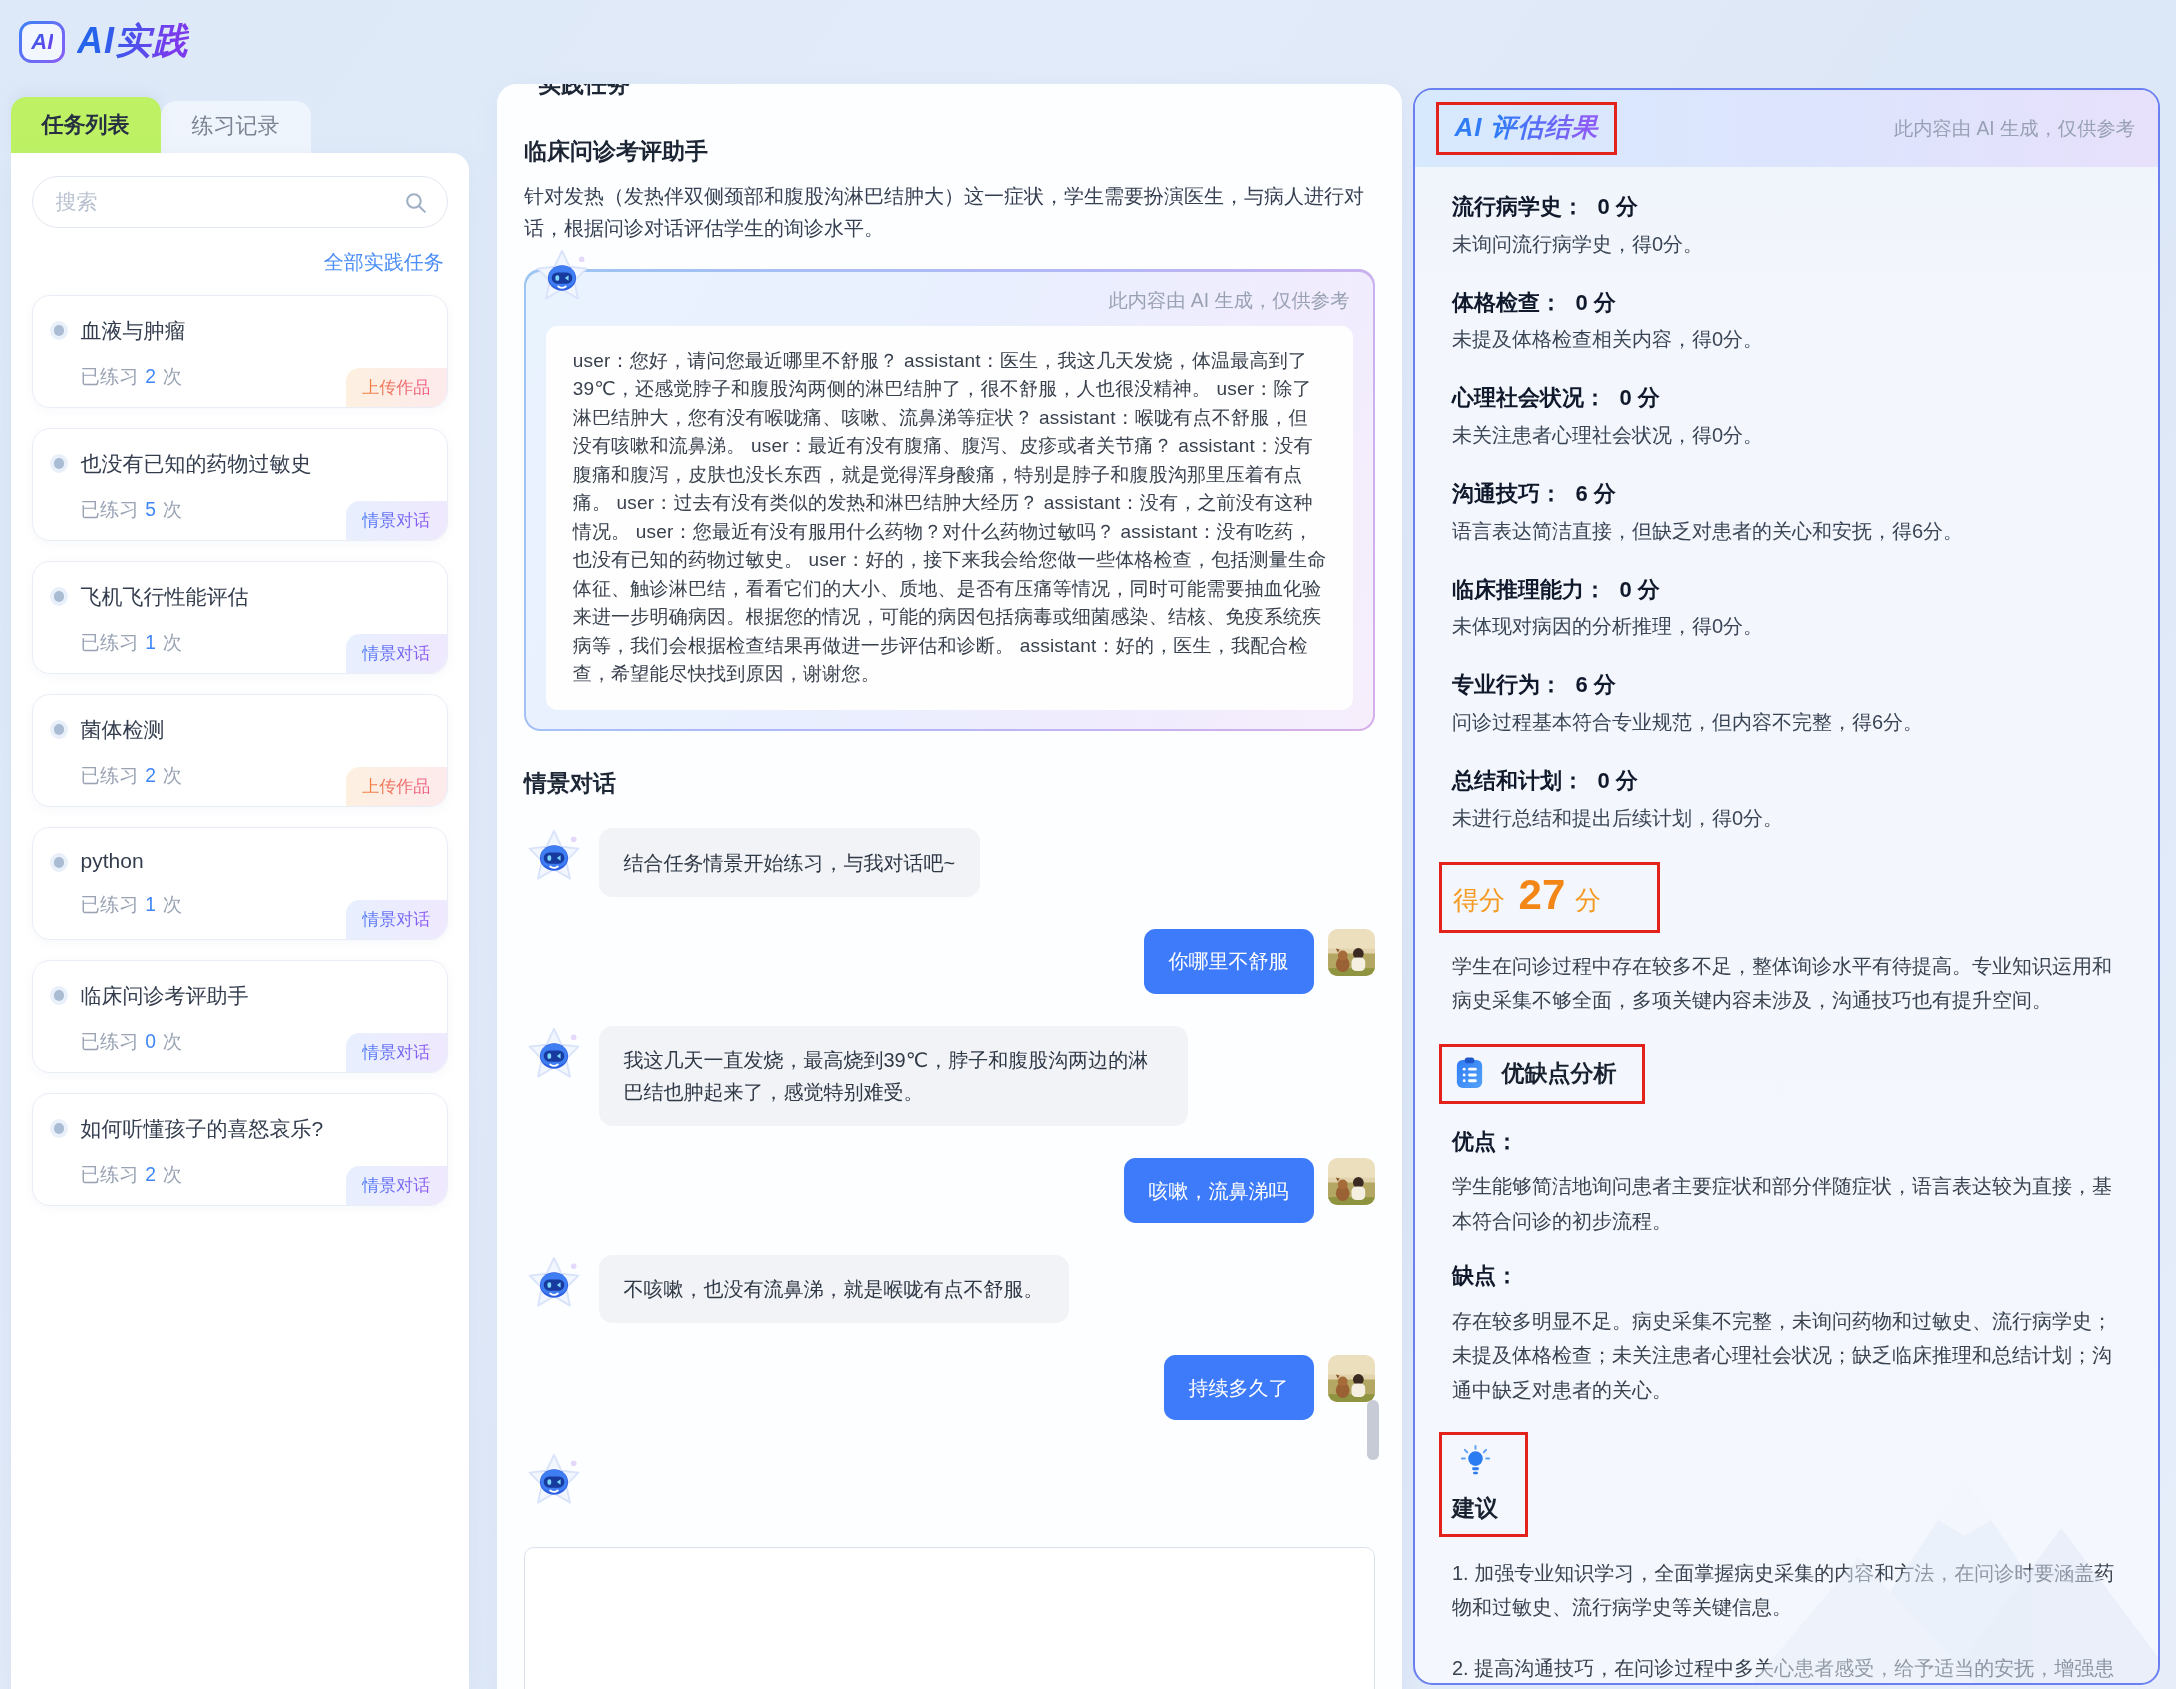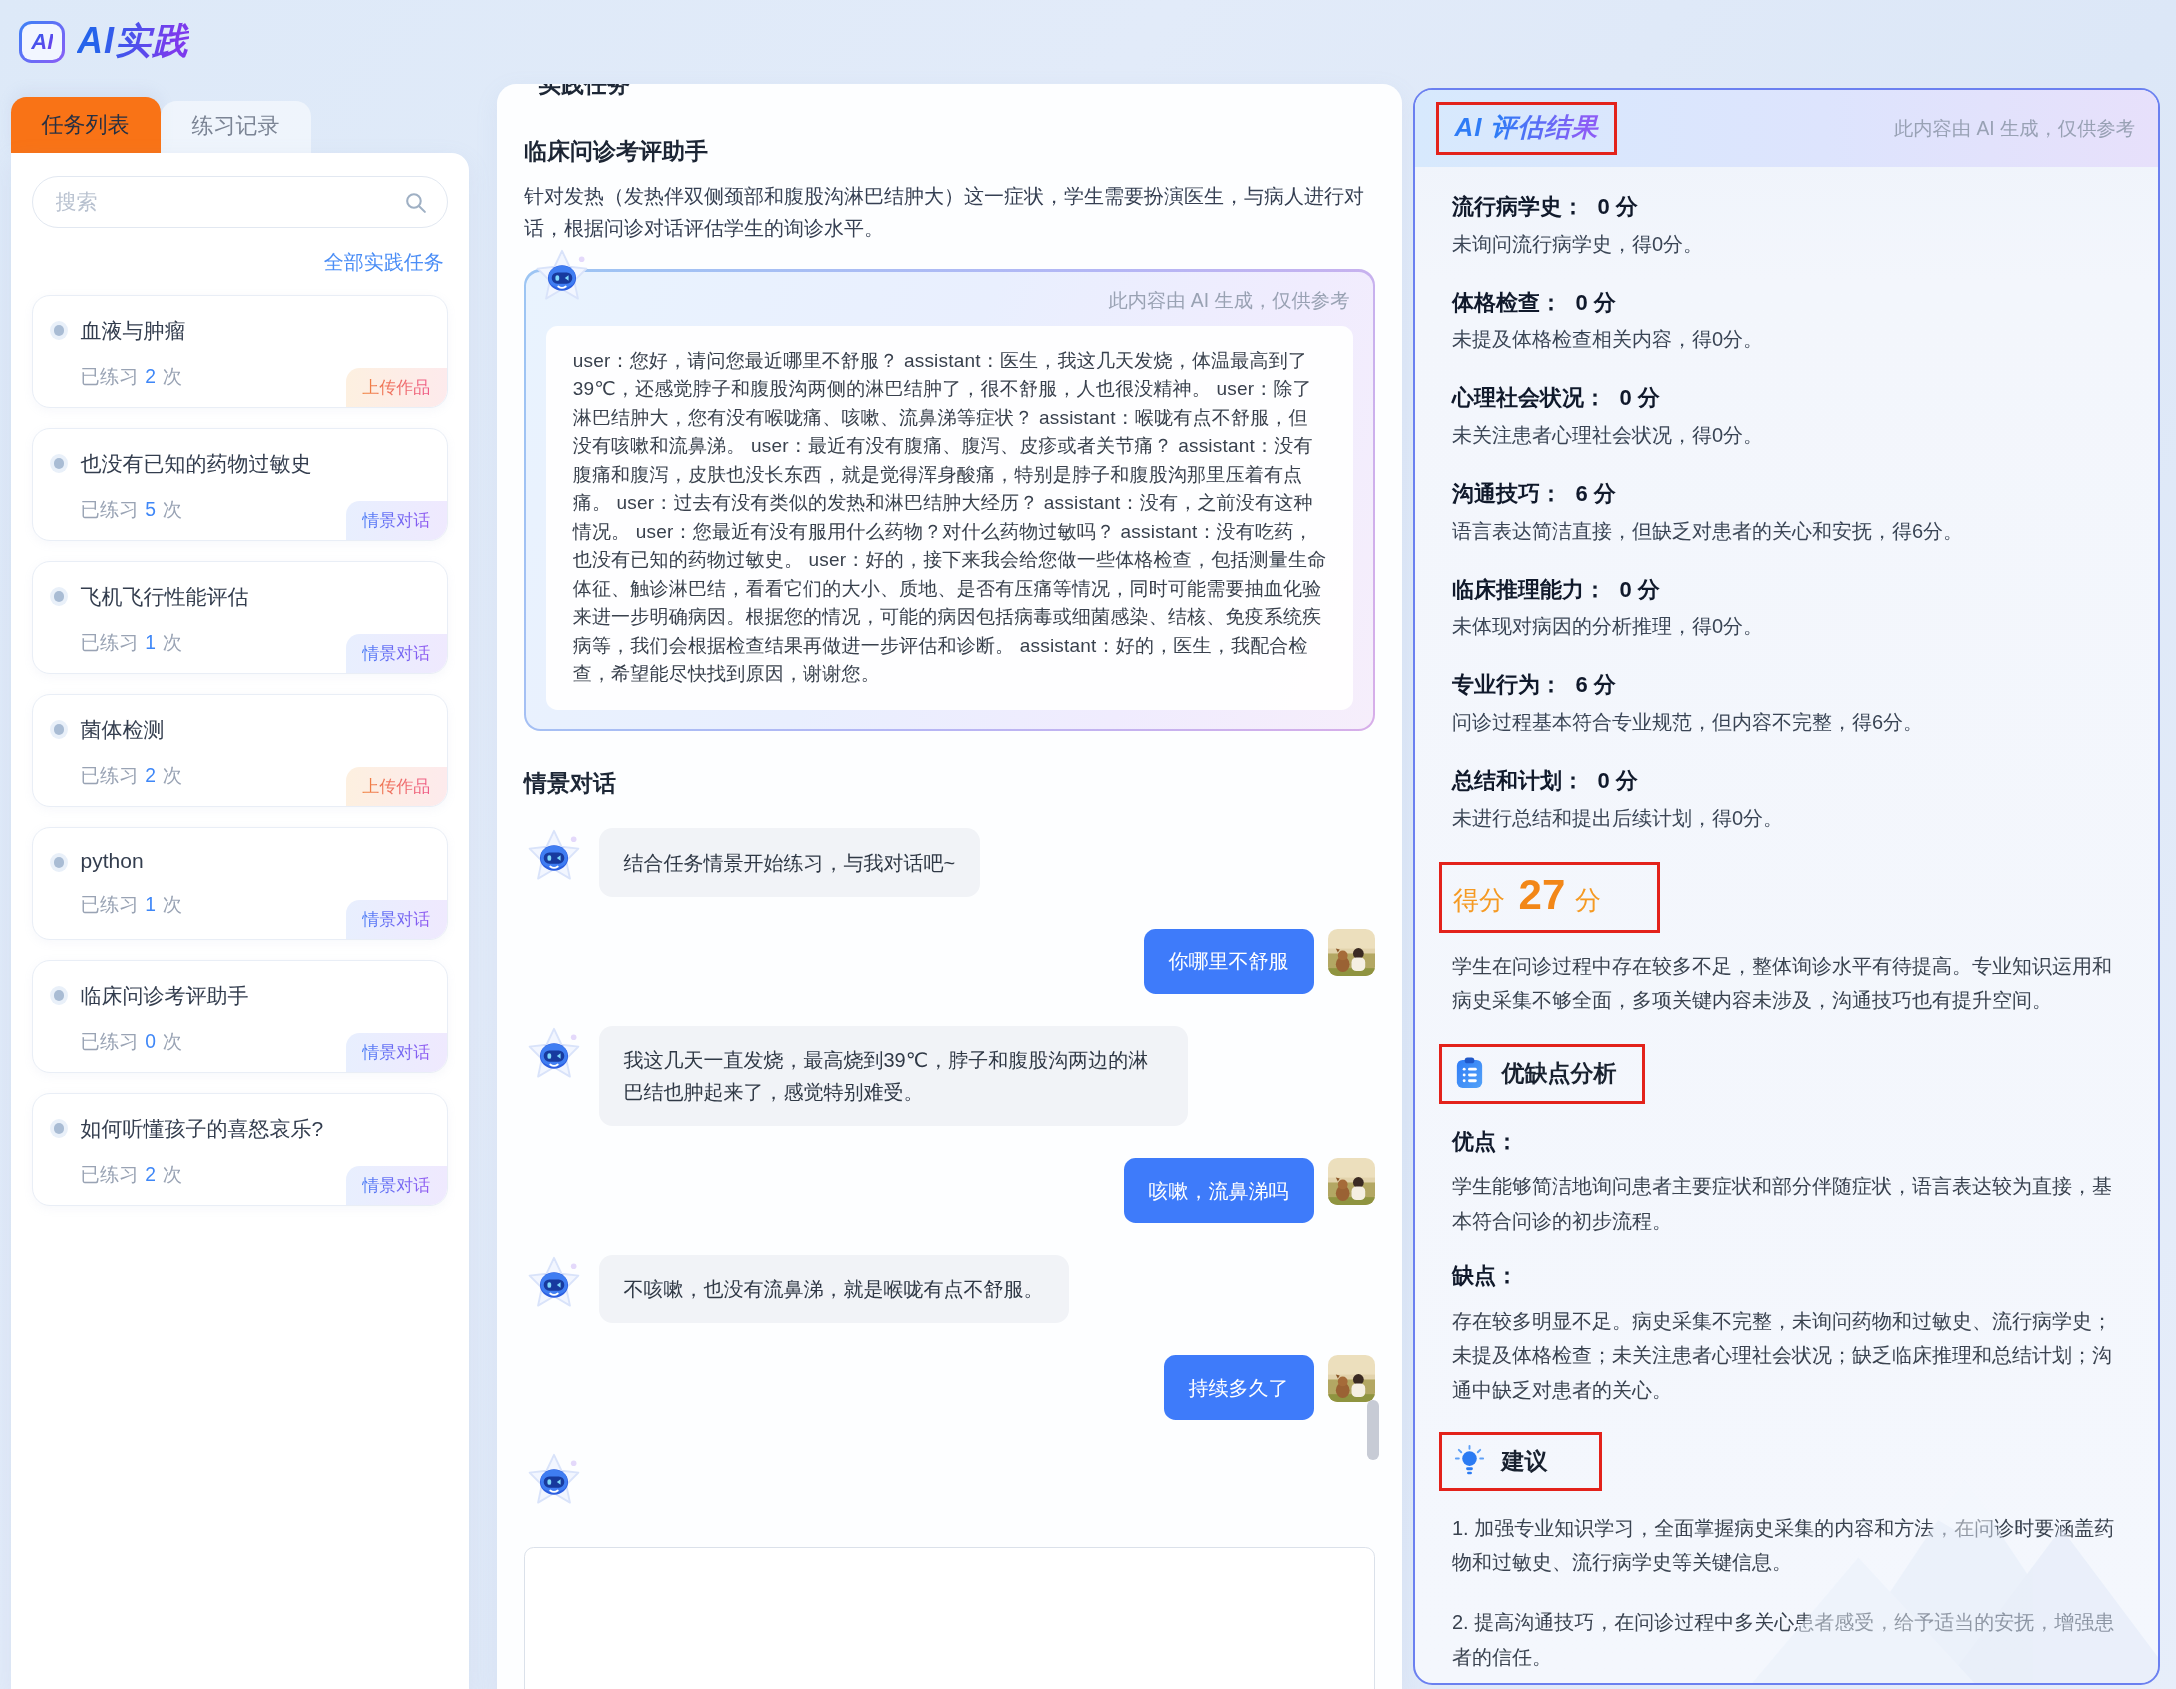--- a/index.html
+++ b/index.html
@@ -26,21 +26,21 @@
     background:linear-gradient(100deg,#2563eb 20%,#7c3aed 85%);
     -webkit-background-clip:text; background-clip:text; color:transparent;
   }
   
   .sidebar { position:absolute; left:10.6px; top:97px; width:458px; bottom:0; }
   .tabs { display:flex; align-items:flex-end; height:56px; }
   .tab {
     width:150px; text-align:center; padding:13.5px 0 12.6px; font-size:22px; cursor:pointer;
     border-radius:15.4px 15.4px 0 0;
   }
-  .tab.active { background:#f97316; color:#273043; font-weight:400; box-shadow:0 -5.8px 13.5px rgba(140,160,200,.12); }
+  .tab.active { background:#bef264; color:#273043; font-weight:700; box-shadow:0 -5.8px 13.5px rgba(140,160,200,.12); }
   .tab.inactive { background:rgba(255,255,255,.5); color:#7b8494; padding:10.6px 0 11.6px; }
   .side-panel {
     position:absolute; top:56px; left:0; right:0; bottom:0; background:#fff;
     border-radius:0 17.4px 0 0; padding:23px 21px; box-shadow:0 7.7px 23px rgba(140,160,200,.12);
   }
   .search-box { position:relative; }
   .search-input {
     width:100%; height:52px; border-radius:26px; border:1.5px solid #e2e8f1; background:#fff;
     padding:0 54px 0 23px; font-size:21px; color:#45505f; outline:none;
     font-family:"Liberation Sans","DejaVu Sans",sans-serif;
@@ -434,21 +434,21 @@
       </svg>
       <span class="sec-title">优缺点分析</span>
     </div>
 
     <div class="pc-label">优点：</div>
     <div class="pc-text">学生能够简洁地询问患者主要症状和部分伴随症状，语言表达较为直接，基本符合问诊的初步流程。</div>
     <div class="pc-label">缺点：</div>
     <div class="pc-text">存在较多明显不足。病史采集不完整，未询问药物和过敏史、流行病学史；未提及体格检查；未关注患者心理社会状况；缺乏临床推理和总结计划；沟通中缺乏对患者的关心。</div>
 
     <div class="advice-wrap">
-      <div class="sec-box red-box" style="padding-right:51px;">
+      <div class="sec-box red-box" style="padding-right:27px;flex-direction:column;">
         <svg width="35" height="35" viewBox="0 0 36 36">
           <g stroke="#5ea0f7" stroke-width="2" stroke-linecap="round">
             <line x1="18" y1="2" x2="18" y2="5"></line>
               <line x1="7" y1="6" x2="9.5" y2="8.5"></line>
             <line x1="29" y1="6" x2="26.5" y2="8.5"></line>
               <line x1="4" y1="15" x2="7" y2="15"></line>
               <line x1="32" y1="15" x2="29" y2="15"></line>
           </g>
           <circle cx="18" cy="15" r="7.5" fill="#2b7bf3"></circle>
           <rect x="14.5" y="24" width="7" height="3" rx="1.5" fill="#2b7bf3"></rect>

